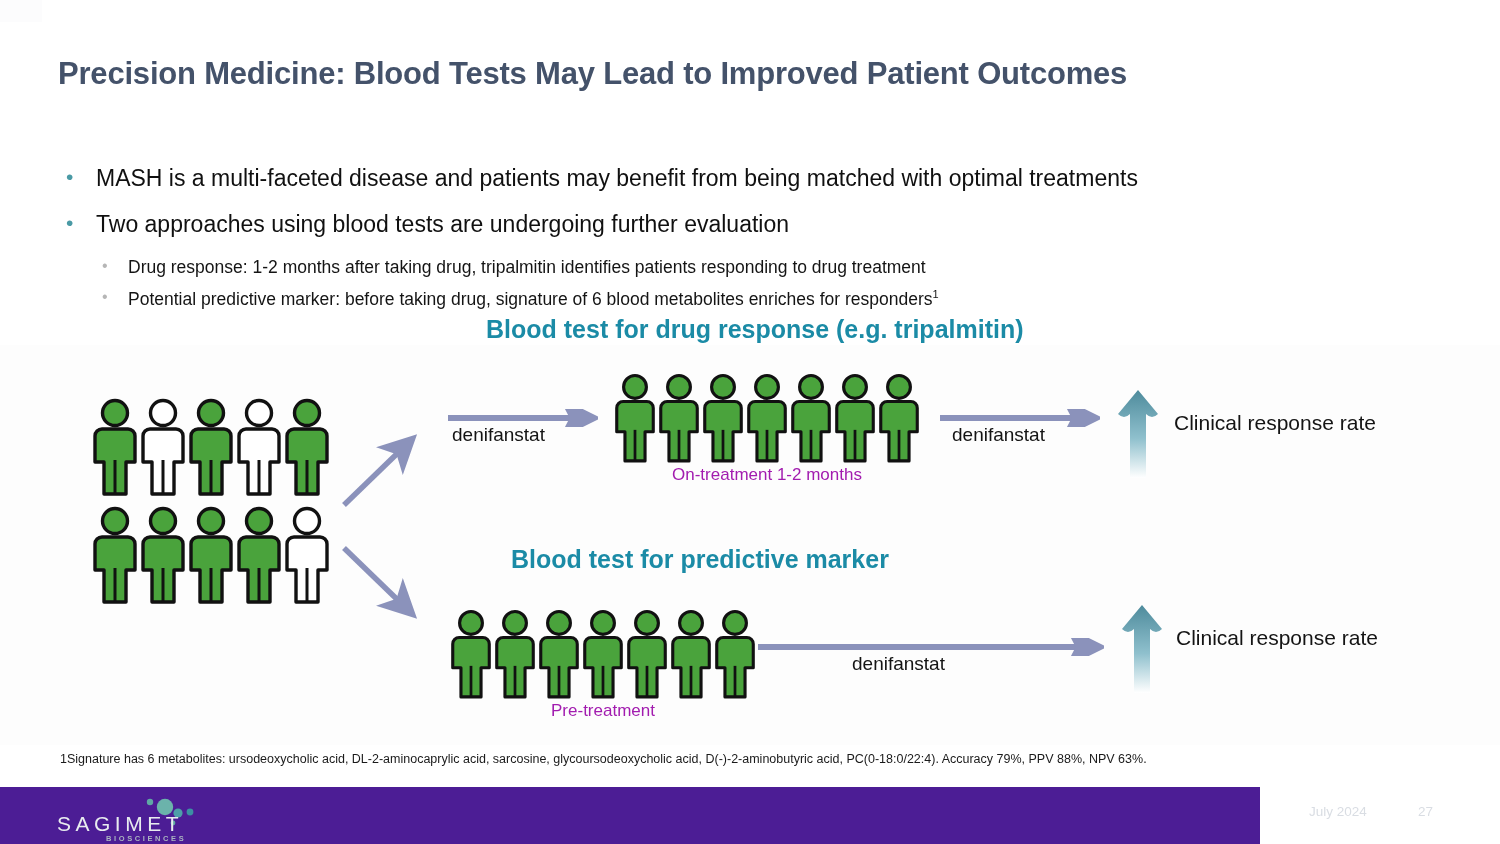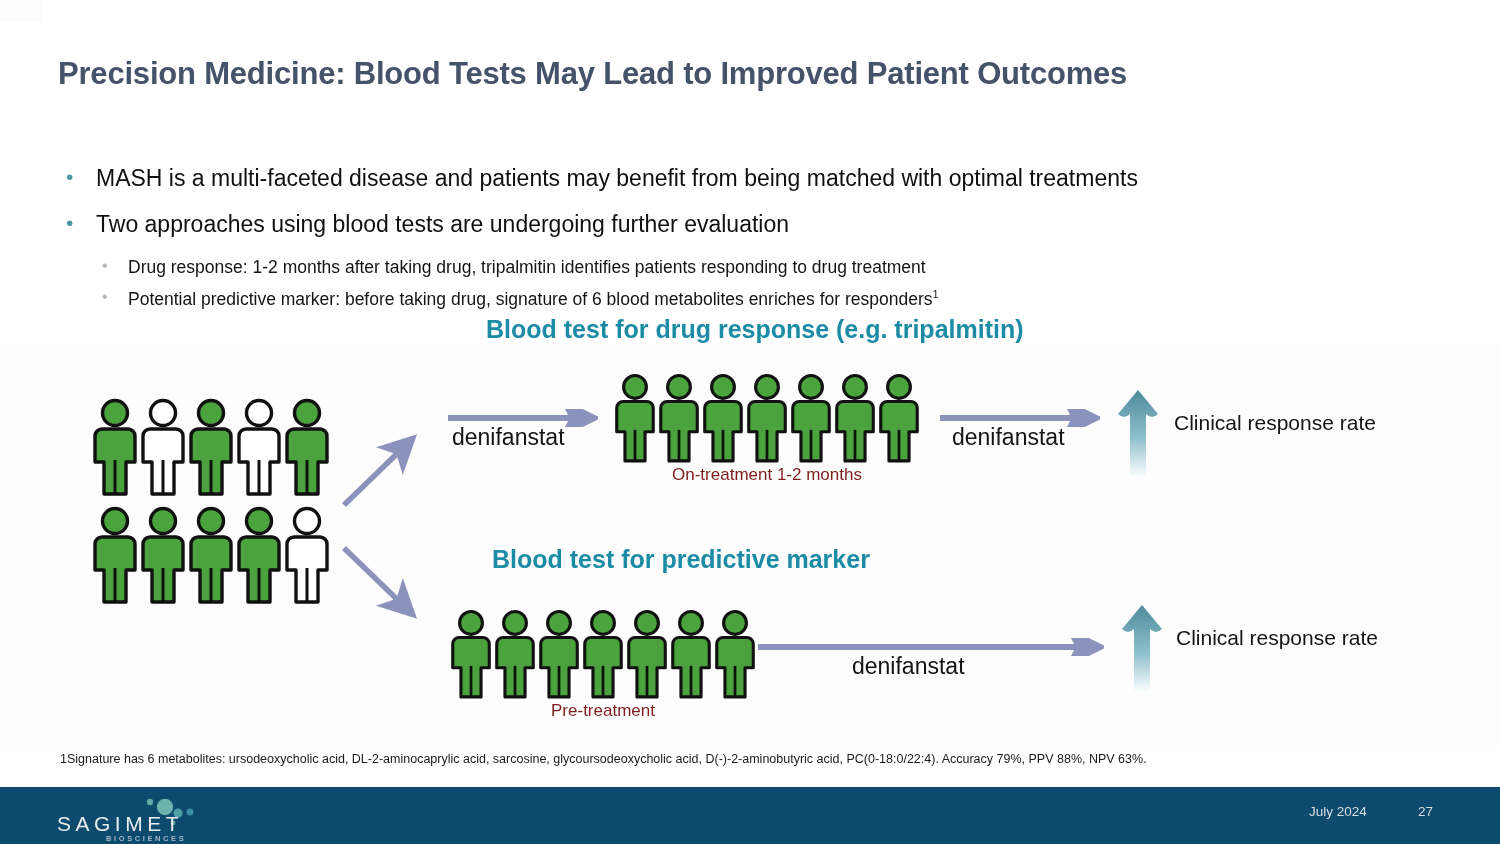--- a/index.html
+++ b/index.html
@@ -59,42 +59,42 @@
     background: #fdfdfd;
   }
 
   .head-teal {
     position: absolute;
     font-size: 25px; font-weight: bold; color: #1b8ba6;
     white-space: nowrap;
     margin-left: 28px;
   }
   #head-drug { left: 458px; top: 315px; }
-  #head-pred { left: 464px; top: 545px; text-align: center; }
+  #head-pred { left: 483px; top: 545px; text-align: center; }
 
   
   .person { position: relative; display: inline-block; }
   .person svg { display: block; }
 
   .group-left { position: absolute; left: 92px; top: 398px; }
   .prow { display: flex; gap: 2px; margin-bottom: 10px; }
 
   .group-top { position: absolute; left: 614px; top: 372px; }
   .group-bot { position: absolute; left: 450px; top: 608px; }
   .prow-single { display: flex; gap: 2px; }
 
   .cap {
-    font-size: 17px; color: #7f1d1d; text-align: center;
+    font-size: 17px; color: #a21caf; text-align: center;
     margin-top: 1px; white-space: nowrap;
   }
 
   
   .arrow-h { position: absolute; }
   .arrow-label {
-    position: absolute; font-size: 23px; color: #141414; white-space: nowrap;
+    position: absolute; font-size: 19px; color: #141414; white-space: nowrap;
   }
 
   
   .diag { position: absolute; }
 
   
   .uparrow { position: absolute; }
 
   .crr {
     position: absolute; font-size: 21px; color: #141414; white-space: nowrap;
@@ -103,22 +103,22 @@
   #crr-bot { left: 1176px; top: 626px; }
 
   
   .footnote {
     position: absolute; left: 60px; top: 752px;
     font-size: 12.5px; color: #1a1a1a; white-space: nowrap;
   }
 
   
   .footer {
-    position: absolute; left: 0; top: 787px; width: 1500px; height: 57px;
-    background: #0c4a6e;
+    position: absolute; left: 0; top: 787px; width: 1260px; height: 57px;
+    background: #4c1d95;
   }
   .logo-wrap { position: absolute; left: 57px; top: 9px; width: 180px; height: 44px; }
   .logo-word {
     position: absolute; left: 0; top: 16px;
     font-size: 21px; letter-spacing: 4.5px; color: #e8ecef;
     font-family: "Liberation Sans", sans-serif; font-weight: 300;
   }
   .logo-sub {
     position: absolute; left: 29px; top: 38px;
     font-size: 7.5px; letter-spacing: 2.6px; color: #aab4c0; font-weight: bold; margin-left: 20px;

